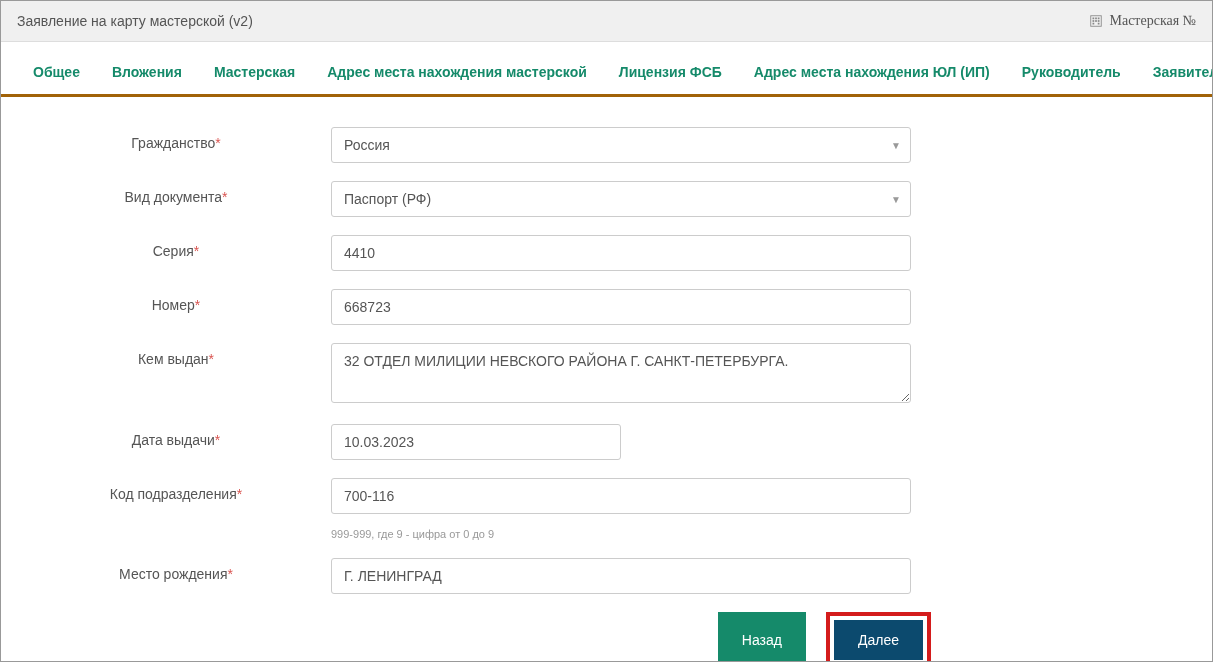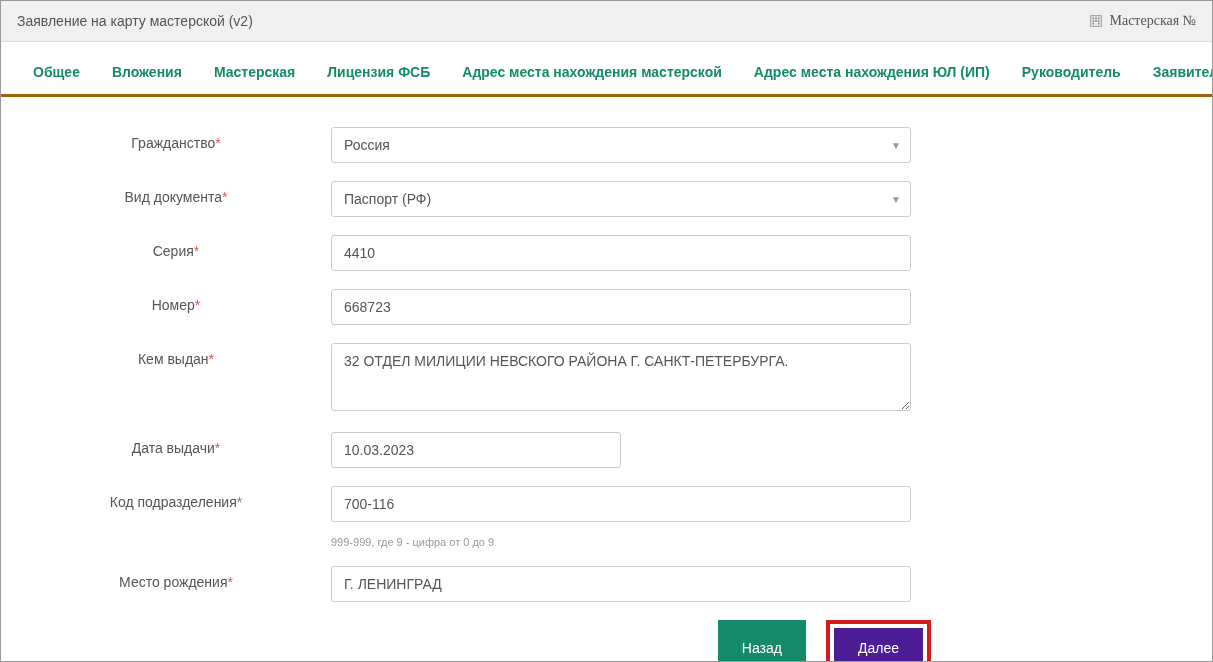--- a/index.html
+++ b/index.html
@@ -99,21 +99,21 @@
       position: absolute;
       right: 10px;
       top: 50%;
       transform: translateY(-50%);
       pointer-events: none;
       color: #999;
       font-size: 10px;
     }
     .textarea-control {
       resize: both;
-      height: 68px;
+      height: 60px;
     }
     .hint {
       color: #999;
       font-size: 11px;
       margin-top: 14px;
     }
     .button-row {
       display: flex;
       justify-content: flex-end;
       gap: 0;
@@ -126,21 +126,21 @@
       border: none;
       font-size: 14px;
       cursor: pointer;
       color: #fff;
     }
     .btn-back {
       background: #158a6a;
       margin-right: 20px;
     }
     .btn-next {
-      background: #4c1d95;
+      background: #0c4a6e;
     }
     .highlight-box {
       border: 4px solid #d41c1c;
       padding: 4px;
       display: inline-block;
     }
   </style>
 </head>
 <body>
 
@@ -161,22 +161,22 @@
         </svg>
     </span>
     <span>Мастерская №</span>
   </div>
 </div>
 
 <div class="tabs">
   <div class="tab">Общее</div>
   <div class="tab">Вложения</div>
   <div class="tab">Мастерская</div>
+  <div class="tab">Адрес места нахождения мастерской</div>
   <div class="tab">Лицензия ФСБ</div>
-  <div class="tab">Адрес места нахождения мастерской</div>
   <div class="tab">Адрес места нахождения ЮЛ (ИП)</div>
   <div class="tab">Руководитель</div>
   <div class="tab">Заявитель</div>
 
 </div>
 
 <div class="form-area">
 
   <div class="form-row">
     <div class="form-label"><span>Гражданство</span><span class="required">*</span></div>

